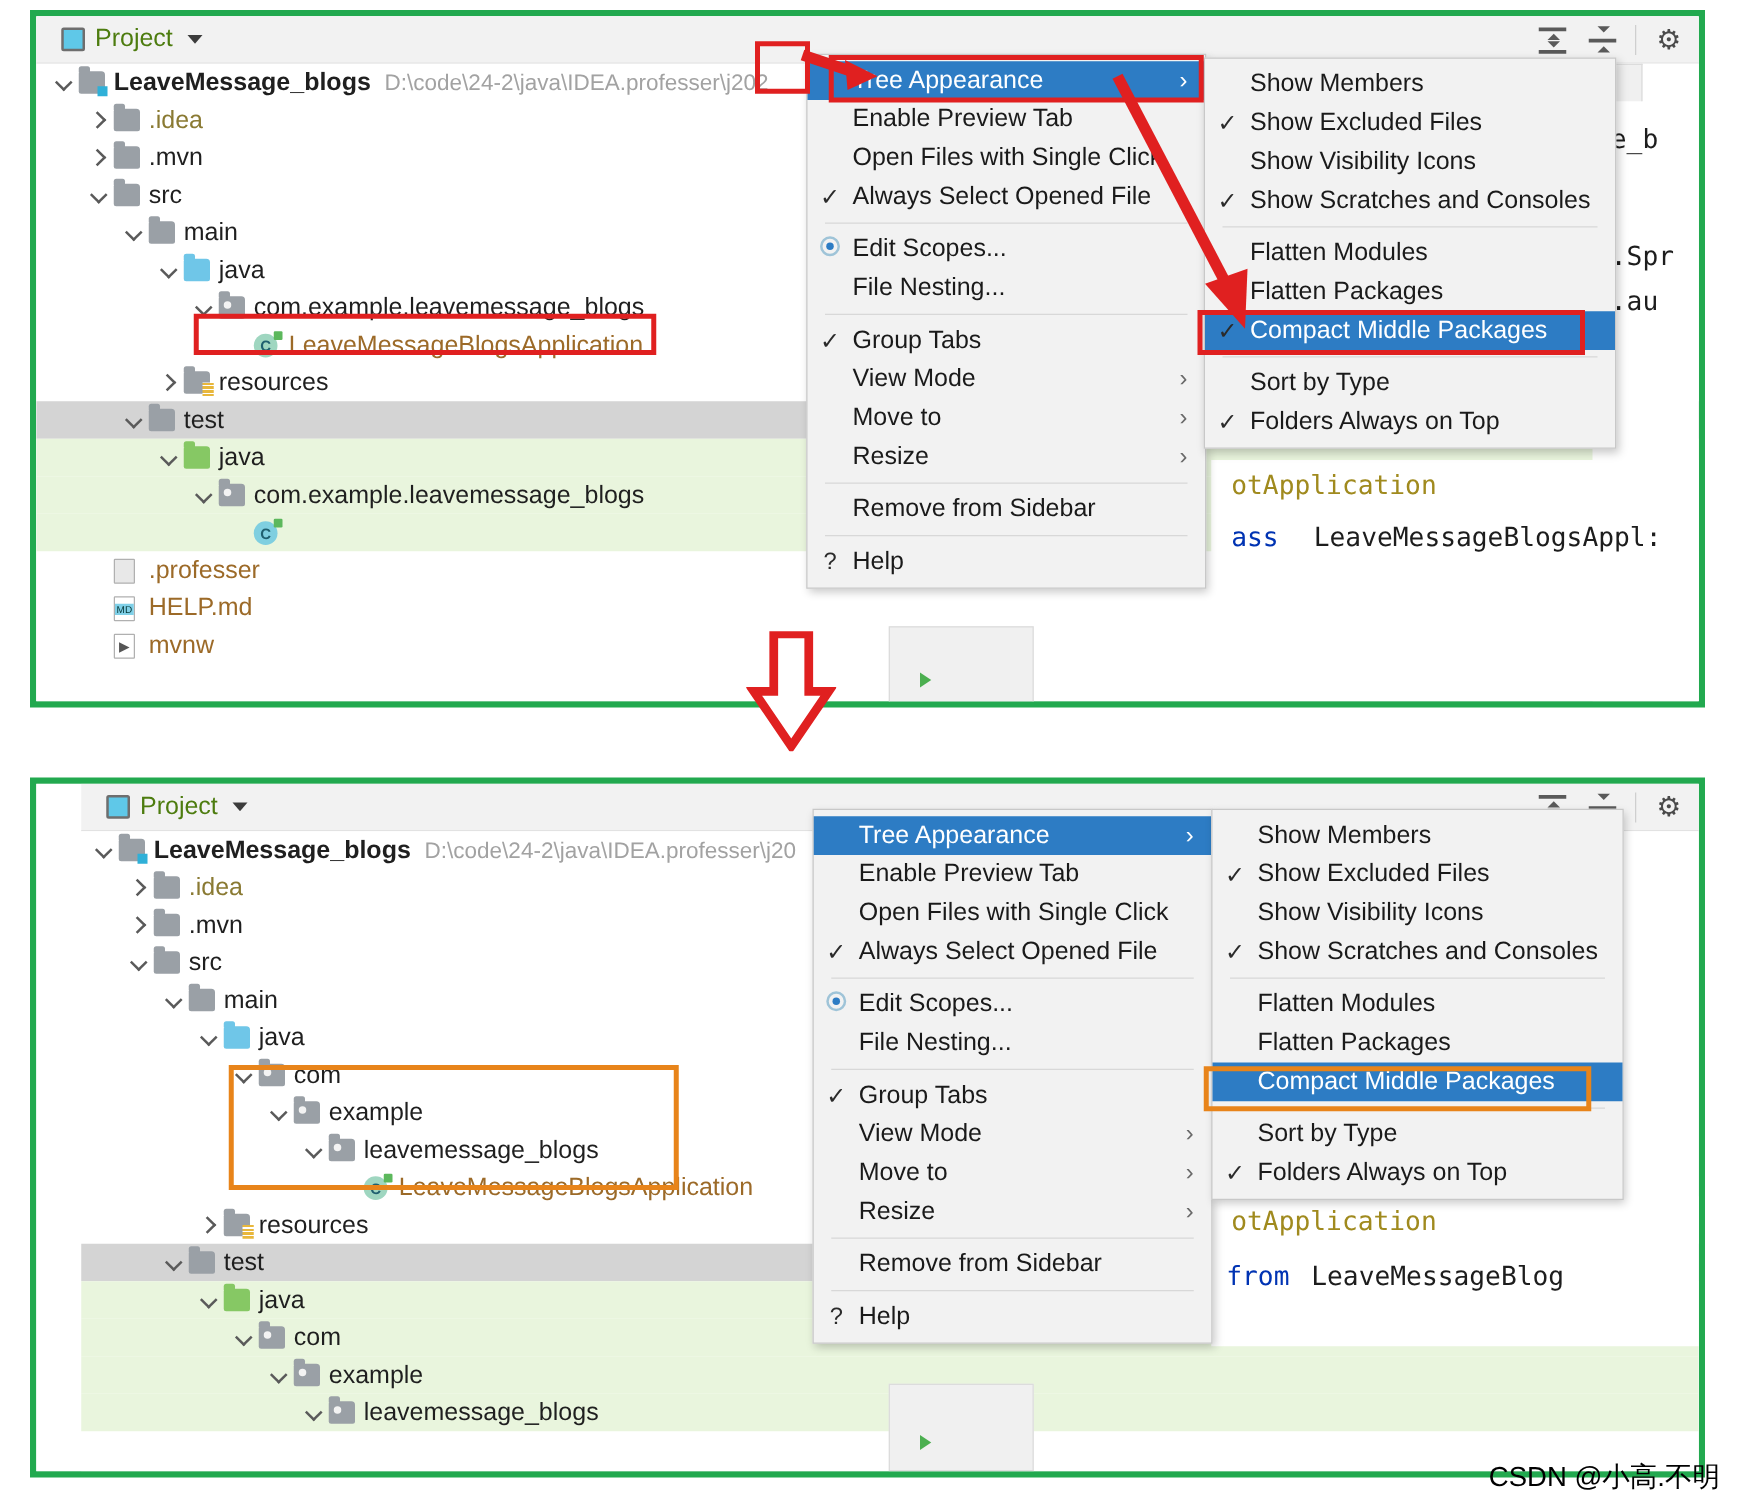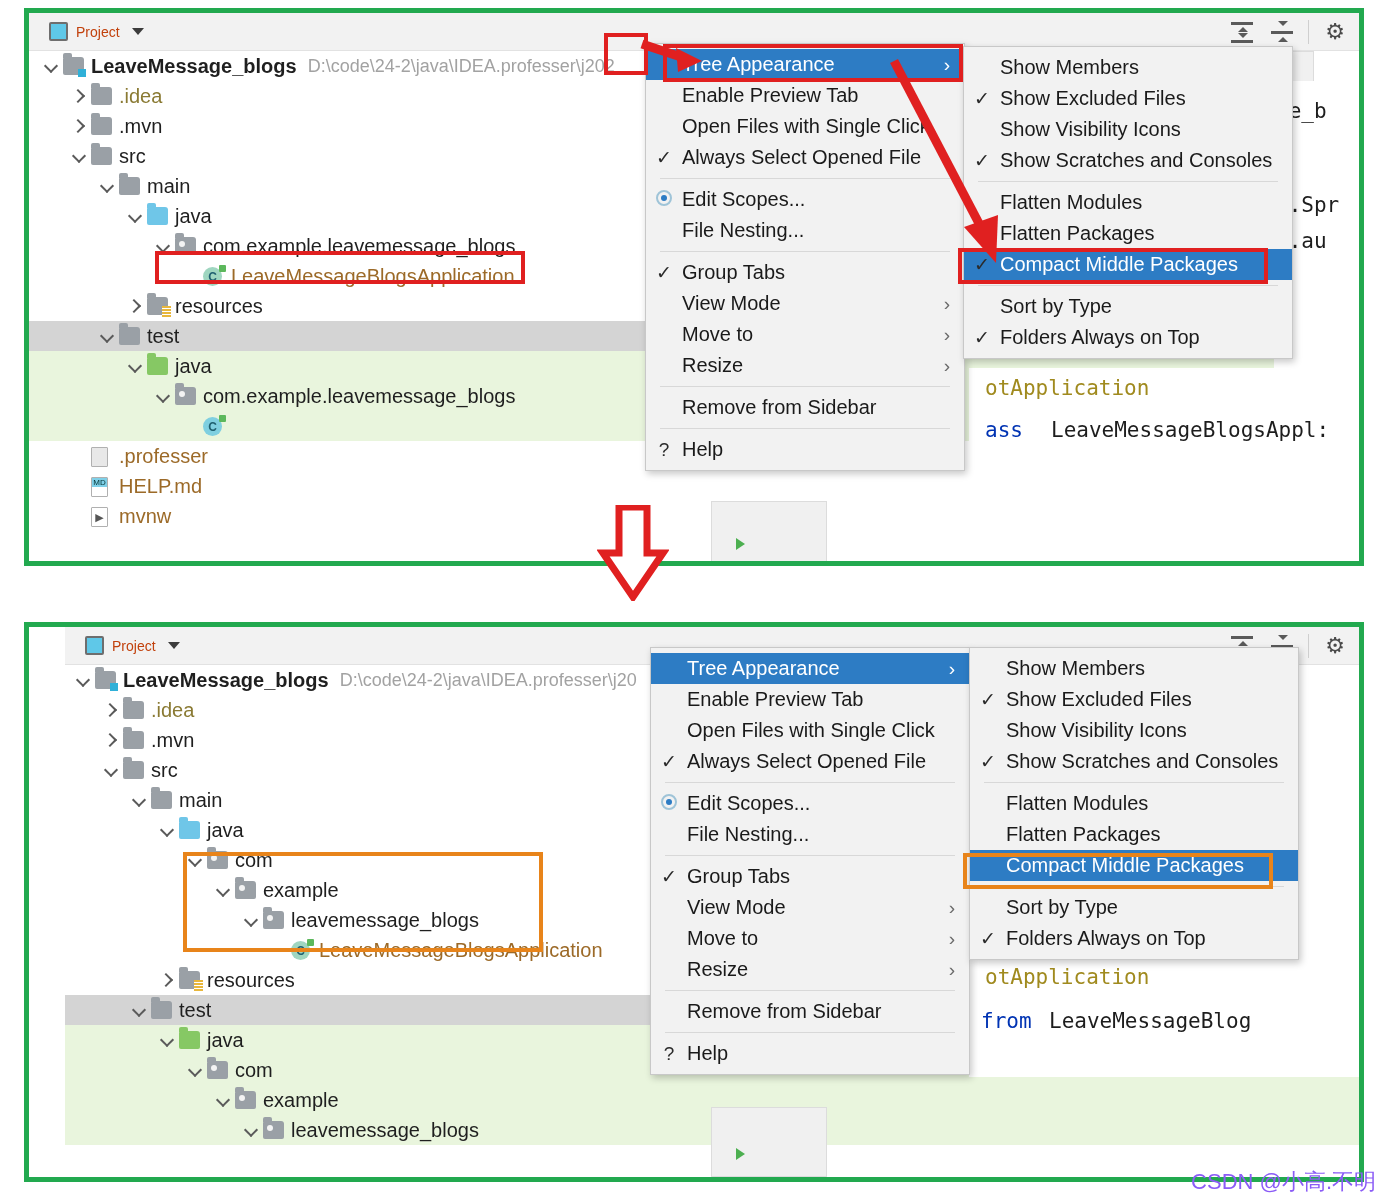--- a/index.html
+++ b/index.html
@@ -24,21 +24,21 @@
 
   .ide { position: absolute; inset: 0; background: #fff; }
 
   
   .tool-header {
     position: absolute; left: 0; top: 0; height: 38px; right: 0;
     background: #f2f2f2; border-bottom: 1px solid #e2e2e2;
     display: flex; align-items: center;
   }
   .tool-left { display: flex; align-items: center; padding-left: 20px; gap: 8px; }
-  .tool-title { font-size: 14px; color: #c2410c; }
+  .tool-title { font-size: 20px; color: #4d7c0f; }
   .proj-icon {
     width: 19px; height: 19px; border: 2px solid #6e6e6e; background: #5fc8e8;
     border-radius: 2px;
   }
   .caret-down {
     width: 0; height: 0; border-left: 6px solid transparent;
     border-right: 6px solid transparent; border-top: 7px solid #3c3c3c;
     margin-left: 4px;
   }
   .tool-actions { margin-left: auto; display: flex; align-items: center; gap: 12px; padding-right: 10px; }
@@ -89,21 +89,21 @@
     width: 19px; height: 19px; border-radius: 50%;
     background: #7fcfe0; color: #1f5f6f; font-size: 12px; font-weight: bold;
     display:flex; align-items:center; justify-content:center;
   }
   .classico.run { background: #9fd6c0; }
   .classico::after {
     content:""; position:absolute; right:-2px; top:-2px; width:7px; height:7px; background:#5cb85c; border-radius:1px;
   }
   .fileico {
     width: 17px; height: 20px; background: #e8e8e8; border: 1px solid #b0b0b0; border-radius: 1px;
-    font-size: 8px; color: #333; display:flex; align-items:flex-start; justify-content:center;
+    font-size: 8px; color: #333; display:flex; align-items:center; justify-content:center;
   }
   .fileico.md { background: #ffffff; }
   .fileico.md span { background:#7fd0e8; color:#033; font-size:8px; padding:0 1px; }
   .fileico.sh { background:#ffffff; color:#555; display:flex; align-items:center; justify-content:center; font-size:11px; }
 
   .lbl { color: #1f1f1f; }
   .lbl.bold { font-weight: bold; }
   .lbl.brown { color: #9c6a28; }
   .lbl.olive { color: #8a7a33; }
   .path { color: #a2a2a2; font-size: 18px; margin-left: 11px; }
@@ -140,21 +140,21 @@
   .anno { position: absolute; pointer-events: none; }
   .anno-text { font-family: "DejaVu Sans", sans-serif; white-space: nowrap; }
   .orange-text { color: #e8841a; font-size: 29px; }
   .red-text { color: #ee1c1c; font-size: 35px; font-weight: bold; }
 
   .box-red { position:absolute; border: 4px solid #e02020; }
   .box-orange { position:absolute; border: 4px solid #e8841a; }
 
   .watermark {
     position:absolute; right: 14px; bottom: 4px; font-size: 22px;
-    color: #8b5cf6; font-family: "Liberation Sans", sans-serif;
+    color: #000000; font-family: "Liberation Sans", sans-serif;
   }
 </style>
 </head>
 <body>
 
 <div class="page">
 
   <div class="panel" id="panel-top">
     <div class="ide">
 

